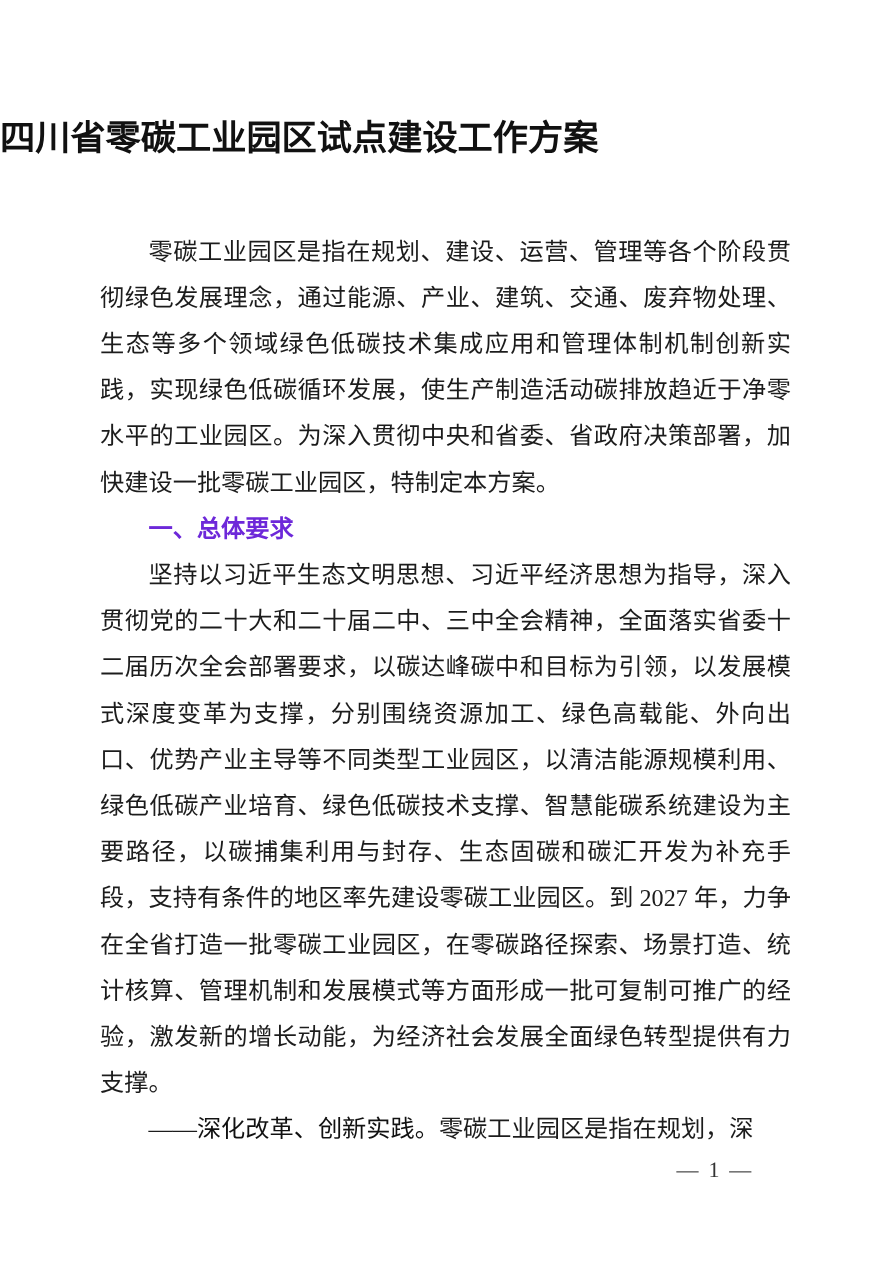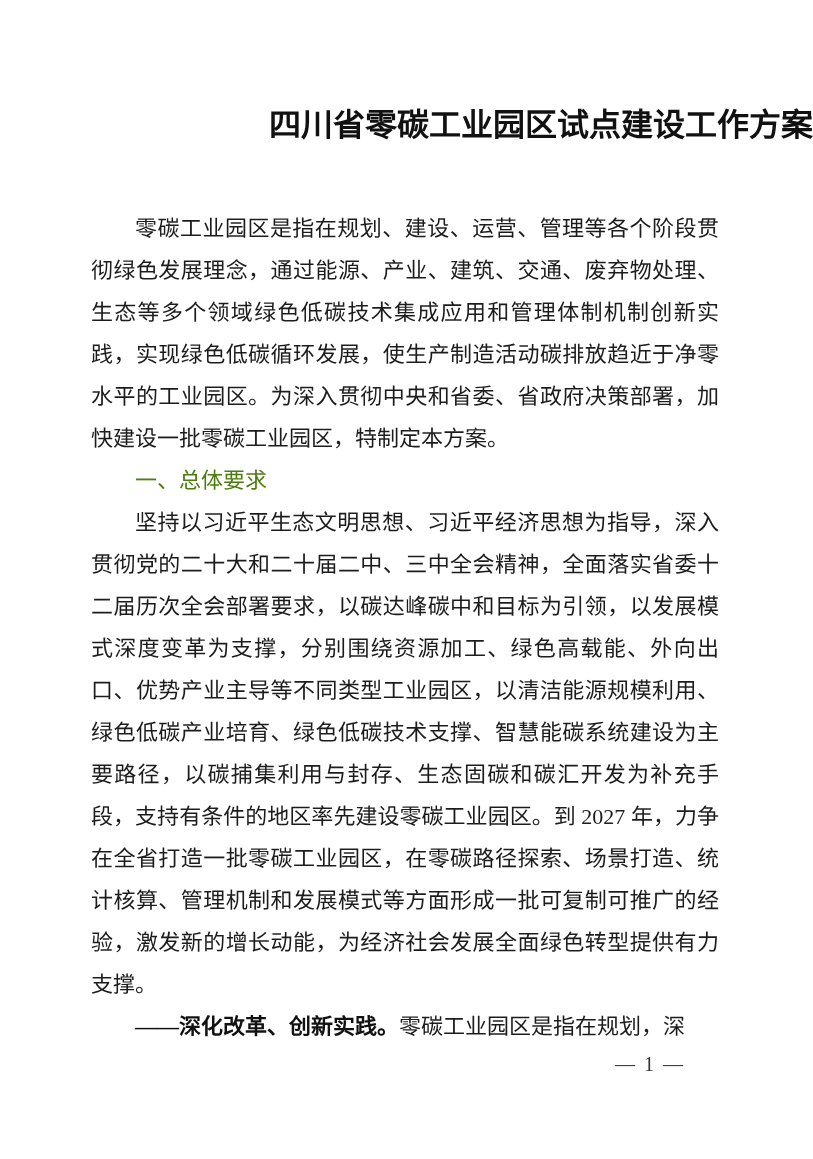--- a/index.html
+++ b/index.html
@@ -16,21 +16,21 @@
     overflow: hidden;
     font-family: "Liberation Serif", "DejaVu Serif", serif;
     color: #1c1c1c;
   }
   .doc-title {
     position: absolute;
     top: 103px;
     left: 0;
     right: 0;
     margin: 0;
-    text-align: right;
+    text-align: left;
     font-size: 32px;
     line-height: 44px;
     font-weight: bold;
     letter-spacing: 0px;
     color: #111111;
     font-family: "Liberation Serif", "DejaVu Serif", serif;
   }
   .content {
     position: absolute;
     top: 208px;
@@ -41,26 +41,26 @@
     text-align: justify;
     text-justify: inter-character;
     word-break: break-all;
   }
   .content p {
     margin: 0;
     padding: 0;
     text-indent: 2em;
   }
   .section-heading {
-    font-weight: normal;
+    font-weight: bold;
     font-family: "Liberation Sans", "DejaVu Sans", sans-serif;
-    color: #4d7c0f;
+    color: #6d28d9;
   }
   .dash-lead {
-    font-weight: bold;
+    font-weight: normal;
     color: #111111;
   }
   .page-number {
     position: absolute;
     top: 1050px;
     right: 128px;
     font-size: 20px;
     line-height: 28px;
     color: #333333;
     font-family: "Liberation Serif", "DejaVu Serif", serif;

